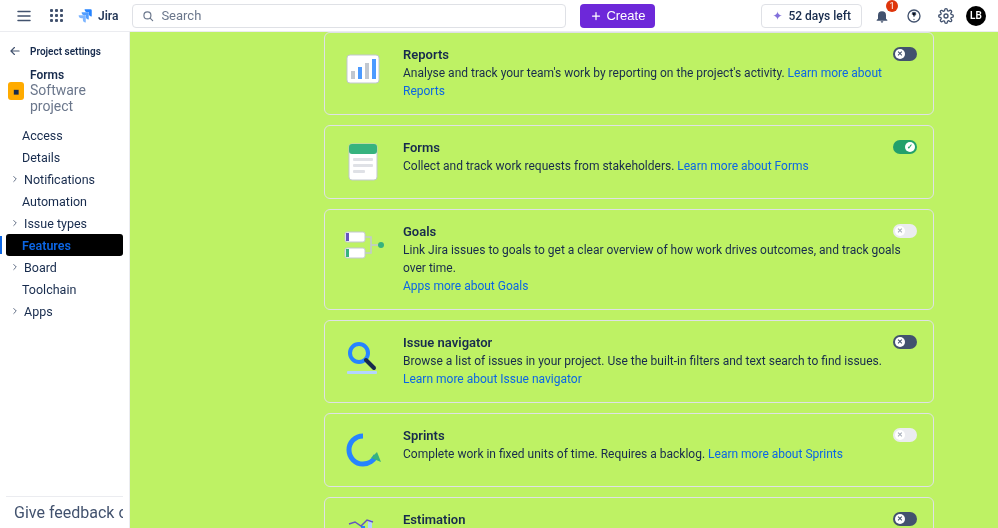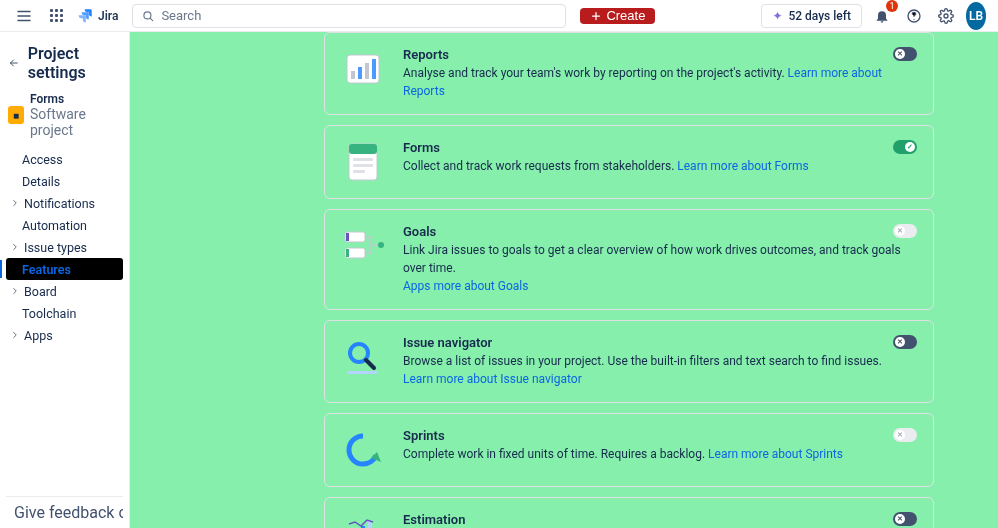--- a/index.html
+++ b/index.html
@@ -10,44 +10,44 @@
   .topbar { display: flex; align-items: center; height: 32px; padding: 0 12px; border-bottom: 1px solid #EBECF0; gap: 8px; }
   .icon-btn { width: 24px; height: 24px; display:flex; align-items:center; justify-content:center; border-radius:3px; cursor:pointer; }
   .app-switcher { display:flex; flex-direction:column; gap:2px; }
   .dots-row { display:flex; gap:2px; }
   .dot { width:3px; height:3px; background:#42526E; border-radius:1px; }
   .jira-logo { display:flex; align-items:center; gap:4px; color:#253858; font-weight:600; font-size:12px; }
   .jira-mark { width:18px; height:18px; }
   .search-wrap { flex:1; display:flex; justify-content:center; }
   .search-box { width:434px; height:24px; border:1px solid #DFE1E6; border-radius:4px; display:flex; align-items:center; padding:0 8px; gap:6px; color:#6B778C; font-size:13px; }
   .search-box svg { width:14px; height:14px; }
-  .create-btn { background:#b91c1c; color:#fff; border:none; height:16px; padding:0 10px; border-radius:4px; font-size:13px; font-weight:500; display:flex; align-items:center; gap:4px; cursor:pointer; }
+  .create-btn { background:#6d28d9; color:#fff; border:none; height:24px; padding:0 10px; border-radius:4px; font-size:13px; font-weight:500; display:flex; align-items:center; gap:4px; cursor:pointer; }
   .trial-pill { border:1px solid #DFE1E6; border-radius:4px; height:24px; padding:0 10px; display:flex; align-items:center; gap:6px; font-size:12px; color:#172B4D; font-weight:500; cursor:pointer; }
   .sparkle { color:#8270DB; font-size:12px; }
   .badge-wrap { position:relative; }
   .badge { position:absolute; top:-4px; right:-4px; background:#DE350B; color:#fff; font-size:9px; width:12px; height:12px; border-radius:6px; display:flex; align-items:center; justify-content:center; }
-  .avatar { width:20px; height:28px; border-radius:50%; background:#0369a1; color:#fff; font-size:12px; font-weight:600; display:flex; align-items:center; justify-content:center; }
+  .avatar { width:20px; height:20px; border-radius:50%; background:#000000; color:#fff; font-size:10px; font-weight:600; display:flex; align-items:center; justify-content:center; }
 
   
   .body-wrap { display:flex; height:496px; }
   .sidebar { width:130px; border-right:1px solid #EBECF0; padding:10px 6px 0 6px; display:flex; flex-direction:column; overflow:hidden; }
-  .back-row { display:flex; align-items:center; gap:8px; font-weight:600; font-size:16px; color:#172B4D; padding:2px 0 8px 2px; cursor:pointer; }
+  .back-row { display:flex; align-items:center; gap:8px; font-weight:600; font-size:10px; color:#172B4D; padding:2px 0 8px 2px; cursor:pointer; }
   .project-chip { display:flex; align-items:center; gap:6px; padding:2px 2px 10px 2px; }
   .proj-icon { width:18px; height:18px; border-radius:3px; background:#FFAB00; display:flex; align-items:center; justify-content:center; font-size:10px; font-weight:700; }
   .proj-name { font-size:12px; font-weight:600; }
   .proj-sub { font-size:14px; color:#6B778C; }
   .nav { list-style:none; display:flex; flex-direction:column; gap:0; }
   .nav li { display:flex; align-items:center; gap:4px; font-size:12.5px; color:#172B4D; height:22px; padding:0 4px 0 16px; border-radius:3px; cursor:pointer; position:relative; }
   .nav li.expandable { padding-left:4px; }
   .nav li.active { background:#000000; color:#0C66E4; font-weight:600; }
   .nav li.active::before { content:""; position:absolute; left:-6px; top:2px; bottom:2px; width:2px; background:#0C66E4; }
   .chev { width:10px; height:10px; flex-shrink:0; }
   .sidebar-footer { margin-top:auto; border-top:1px solid #EBECF0; padding:6px 2px; display:flex; align-items:center; gap:6px; font-size:16px; color:#42526E; cursor:pointer; white-space:nowrap; overflow:hidden; }
 
-  .main { flex:1; overflow:auto; background:#86efac; padding:0 0 20px 0; }
+  .main { flex:1; overflow:auto; background:#bef264; padding:0 0 20px 0; }
   .cards { max-width:820px; margin:0 auto; padding:0 40px 0 170px; display:flex; flex-direction:column; gap:10px; }
   .card { border:1px solid #DFE1E6; border-radius:6px; padding:14px 16px; display:flex; gap:18px; align-items:flex-start; position:relative; }
   .card-thumb { width:44px; height:44px; flex-shrink:0; display:flex; align-items:center; justify-content:center; }
   .card-thumb svg { width:44px; height:44px; }
   .card-body { flex:1; }
   .card-title { font-size:13px; font-weight:600; margin-bottom:2px; }
   .card-desc { font-size:12px; color:#172B4D; line-height:1.5; }
   .card-desc a { color:#0C66E4; }
   .toggle { position:absolute; top:14px; right:16px; width:24px; height:14px; border-radius:7px; cursor:pointer; display:flex; align-items:center; }
   .toggle .knob { width:10px; height:10px; border-radius:50%; background:#fff; position:absolute; display:flex; align-items:center; justify-content:center; }

